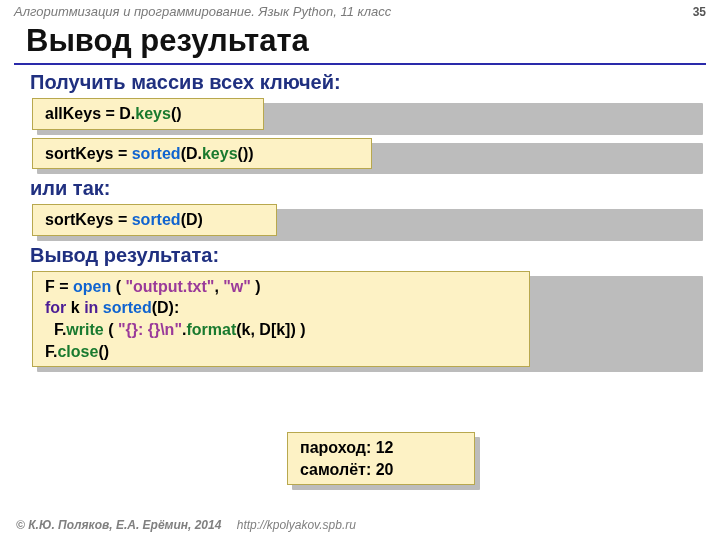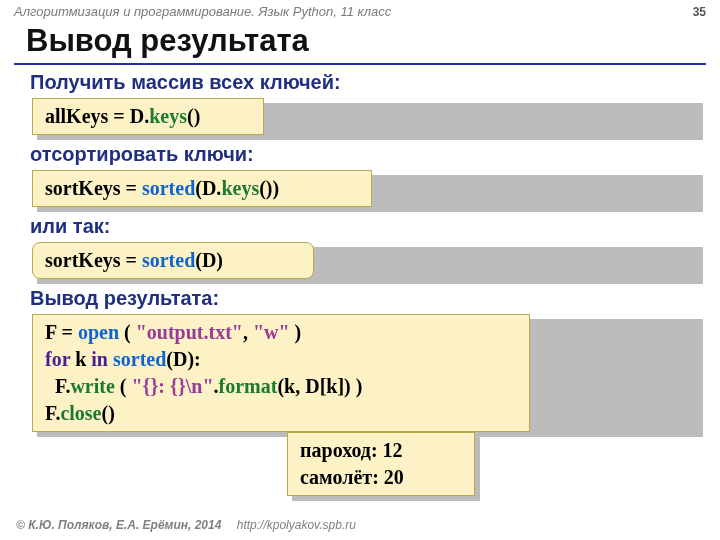--- a/index.html
+++ b/index.html
@@ -55,30 +55,30 @@
     top: 5px; left: 5px; right: -5px; bottom: -5px;
     background: #bcbcbc;
     border-radius: 1px;
     z-index: 0;
   }
   .codebox {
     position: relative;
     background: #fdf2c5;
     border: 1px solid #b8a84e;
     padding: 4px 12px;
-    font-family: Liberation Serif, serif;
+    font-family: Liberation Sans, sans-serif;
     font-weight: bold;
-    font-size: 20px;
+    font-size: 16px;
     line-height: 1.35;
     z-index: 1;
     white-space: pre;
   }
   .w-keys   { width: 232px; }
   .w-sorted { width: 340px; }
-  .w-sortd  { width: 282px; border-radius: 8px; }
+  .w-sortd  { width: 245px; }
   .w-block  { width: 498px; }
   .w-output { width: 188px; }
   .tok-attr { color: #1a7a2f; } 
   .tok-func { color: #1064d0; } 
   .tok-kw   { color: #4c1d95; } 
   .tok-str  { color: #9a3a9a; } 
   .output-float {
     position: absolute;
     left: 283px;
     top: 430px;
@@ -106,21 +106,20 @@
 <div class="rule"></div>
 
 <div class="content">
 
   <div class="label">Получить массив всех ключей:</div>
   <div class="codebox-wrap">
     <div class="shadow"></div>
     <div class="codebox w-keys"><span>allKeys = D.</span><span class="tok-attr">keys</span><span>()</span></div>
   </div>
 
-  <div class="label">отсортировать ключи:</div>
   <div class="codebox-wrap">
     <div class="shadow"></div>
     <div class="codebox w-sorted"><span>sortKeys = </span><span class="tok-func">sorted</span><span>(D.</span><span class="tok-attr">keys</span><span>())</span></div>
   </div>
 
   <div class="label">или так:</div>
   <div class="codebox-wrap">
     <div class="shadow"></div>
     <div class="codebox w-sortd"><span>sortKeys = </span><span class="tok-func">sorted</span><span>(D)</span></div>
   </div>

